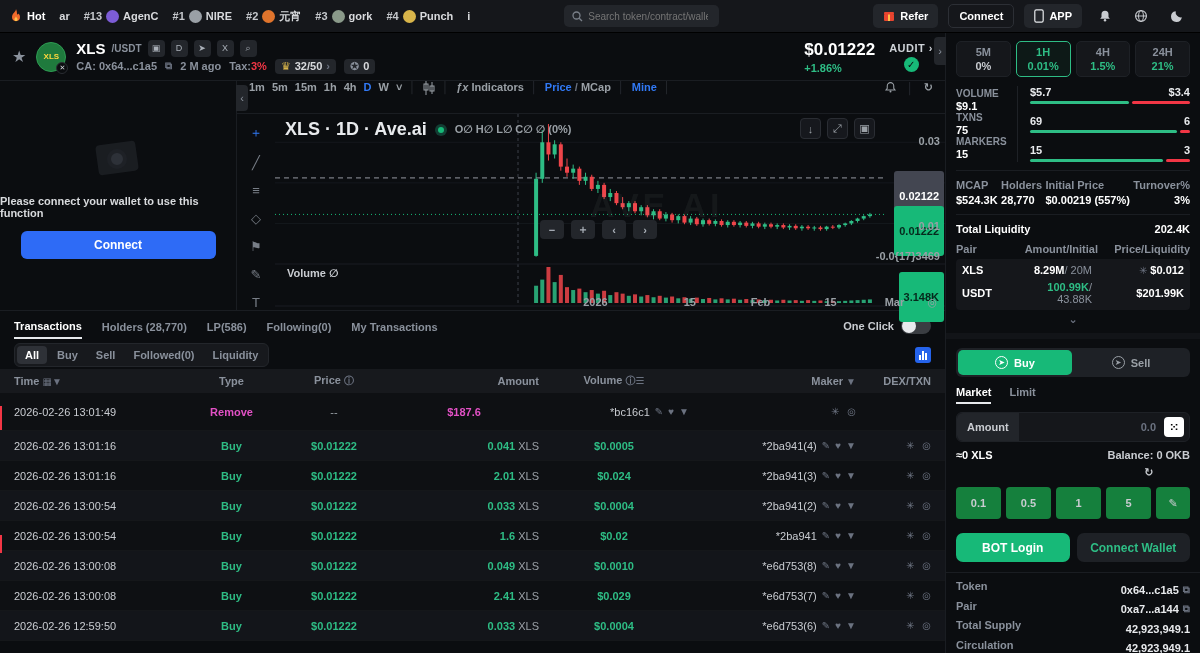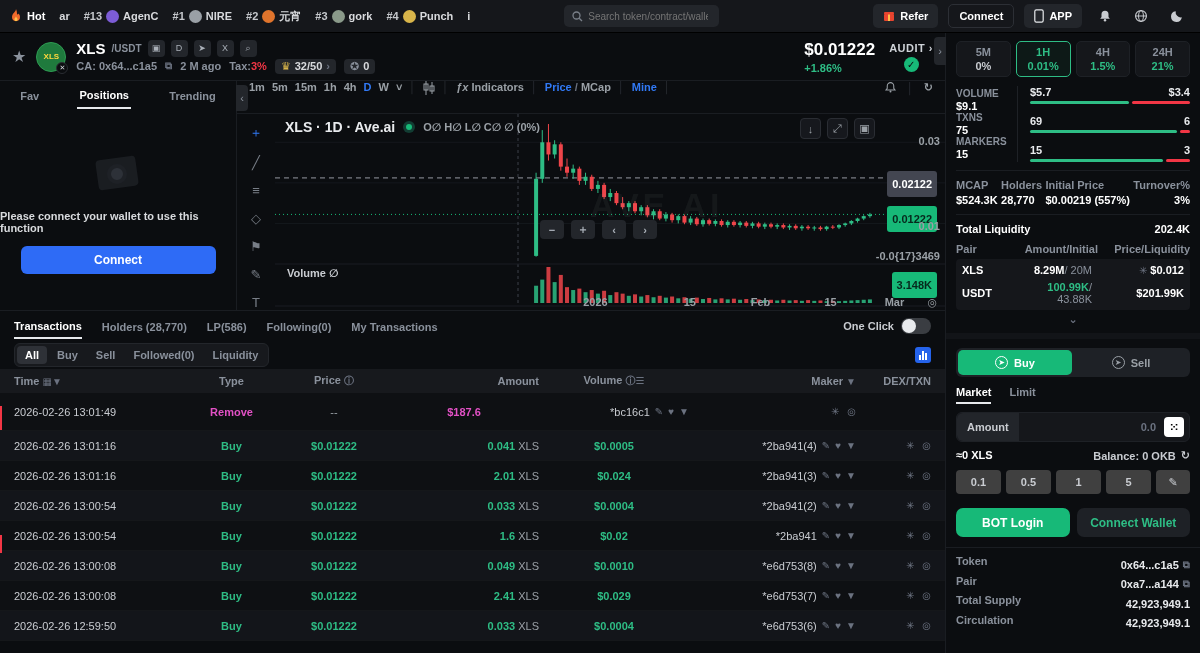--- a/index.html
+++ b/index.html
@@ -59,31 +59,31 @@
   .tf.active{color:#3179f5;}
   .sep{color:#2a2d33;}
   .blue{color:#3179f5;}
   .ct-right{margin-left:auto;display:flex;gap:10px;align-items:center;color:#9aa0a6;}
   .chart-body{flex:1;display:flex;min-height:0;}
   .draw-tools{width:38px;display:flex;flex-direction:column;align-items:center;gap:13px;padding-top:10px;color:#787e87;font-size:13px;}
   .draw-tools .dt0{color:#3179f5;}
   .canvas{flex:1;position:relative;min-width:0;}
   .canvas svg{position:absolute;inset:0;}
   .legend{position:absolute;left:10px;top:5px;display:flex;align-items:center;gap:8px;z-index:3;}
-  .legend .t{font-size:14px;font-weight:bold;color:#e8eaed;}
+  .legend .t{font-size:18px;font-weight:bold;color:#e8eaed;}
   .gdot{width:12px;height:12px;border-radius:50%;background:#123d33;display:flex;align-items:center;justify-content:center;}
   .gdot i{width:6px;height:6px;border-radius:50%;background:#17b978;}
   .ohlc{color:#9aa0a6;font-weight:bold;}
   .chart-btns{position:absolute;right:70px;top:4px;display:flex;gap:6px;z-index:3;}
   .cbtn{width:21px;height:21px;border:1px solid #2a2d33;background:#16181d;border-radius:4px;color:#9aa0a6;display:flex;align-items:center;justify-content:center;font-size:11px;cursor:pointer;}
   .watermark{position:absolute;left:47%;top:72px;font-size:34px;font-weight:bold;color:rgba(150,165,175,0.07);letter-spacing:4px;z-index:1;}
   .nav-btns{position:absolute;left:265px;top:106px;display:flex;gap:7px;z-index:3;}
   .nbtn{width:24px;height:19px;background:#23262b;border-radius:4px;color:#aab0b8;display:flex;align-items:center;justify-content:center;font-weight:bold;cursor:pointer;}
   .plabel{position:absolute;right:5px;color:#9aa0a6;font-weight:bold;z-index:2;}
-  .pbadge{position:absolute;right:8px;padding:7px 5px;border-radius:3px;font-weight:bold;z-index:2;}
+  .pbadge{position:absolute;right:1px;padding:19px 5px;border-radius:3px;font-weight:bold;z-index:2;}
   .pbadge.gray{background:#434651;color:#fff;}
   .pbadge.green{background:#17b978;color:#06281c;}
   .vol-label{position:absolute;left:12px;top:153px;color:#c9ccd1;font-weight:bold;z-index:2;}
   .taxis{position:absolute;bottom:2px;color:#9aa0a6;font-weight:bold;z-index:2;}
   .gear{position:absolute;right:8px;bottom:1px;color:#9aa0a6;z-index:2;}
   
   .tx-section{flex:1;display:flex;flex-direction:column;border-top:1px solid #1a1d22;min-height:0;position:relative;}
   .tx-tabs{height:29px;display:flex;align-items:center;gap:20px;padding:0 14px;flex:none;}
   .tx-tab{color:#8a919c;font-weight:bold;cursor:pointer;padding:7px 0 5px;}
   .tx-tab.active{color:#fff;border-bottom:2px solid #e8eaed;}
@@ -156,23 +156,23 @@
   .bs.buy{background:#17b978;color:#fff;}
   .bs .ic{width:13px;height:13px;border-radius:50%;border:1px solid currentColor;display:flex;align-items:center;justify-content:center;font-size:8px;}
   .ml-tabs{display:flex;gap:18px;margin-top:9px;}
   .ml{color:#8a919c;cursor:pointer;padding-bottom:4px;}
   .ml.active{color:#fff;border-bottom:2px solid #e8eaed;}
   .amount-box{margin-top:8px;background:#15171b;border:1px solid #1e2126;border-radius:6px;height:30px;display:flex;align-items:center;}
   .amount-box .lbl{background:#22252a;height:100%;display:flex;align-items:center;padding:0 10px;border-radius:6px 0 0 6px;color:#c9ccd1;}
   .amount-box .val{flex:1;text-align:right;color:#6b7280;padding-right:8px;}
   .dice{width:20px;height:20px;background:#fff;border-radius:4px;margin-right:5px;display:flex;align-items:center;justify-content:center;color:#000;font-size:11px;cursor:pointer;}
   .bal-row{display:flex;justify-content:space-between;margin-top:7px;color:#fff;}
-  .bal-row .r{color:#c9ccd1;display:flex;gap:5px;align-items:center;}
+  .bal-row .r{color:#c9ccd1;display:flex;gap:5px;align-items:center;flex-direction:column;}
   .quick{display:flex;gap:5px;margin-top:8px;}
-  .qb{flex:1;height:24px;background:#404040;border-radius:4px;display:flex;align-items:center;justify-content:center;color:#c9ccd1;cursor:pointer;}
+  .qb{flex:1;height:32px;background:#15803d;border-radius:4px;display:flex;align-items:center;justify-content:center;color:#c9ccd1;cursor:pointer;}
   .qb.pen{flex:0 0 34px;}
   .auth-row{display:flex;gap:7px;padding:10px 10px;border-bottom:1px solid #1a1d22;margin-top:4px;}
   .abtn{flex:1;height:29px;border-radius:7px;display:flex;align-items:center;justify-content:center;font-size:12px;cursor:pointer;}
   .abtn.bot{background:#17b978;color:#fff;}
   .abtn.cw{background:#1e2126;color:#2ebd85;}
   .info-rows{padding:7px 10px;display:flex;flex-direction:column;gap:0;flex:1;}
   .info-row{display:flex;justify-content:space-between;height:19.5px;}
   .info-row .l{color:#8a919c;}
   .info-row .v{color:#e8eaed;display:flex;gap:4px;align-items:center;}
   .copy-i{color:#6b7280;font-size:10px;cursor:pointer;}
@@ -309,25 +309,20 @@
             <span class="audit"><span>AUDIT</span> ›</span>
             <div class="shield">✓</div>
           </div>
         </div>
         <div class="edge-tab">›</div>
       </div>
 
       <div class="mid-row">
 
         <div class="side-panel">
-          <div class="sp-tabs">
-            <span class="sp-tab">Fav</span>
-            <span class="sp-tab active">Positions</span>
-            <span class="sp-tab">Trending</span>
-          </div>
           <div class="sp-body">
             <div class="illus">
                 <div class="cam"></div>
                 <div class="lens"></div>
               </div>
             <div class="sp-msg">Please connect your wallet to use this function</div>
             <button class="sp-connect">Connect</button>
           </div>
           <div class="collapse-tab">‹</div>
         </div>

